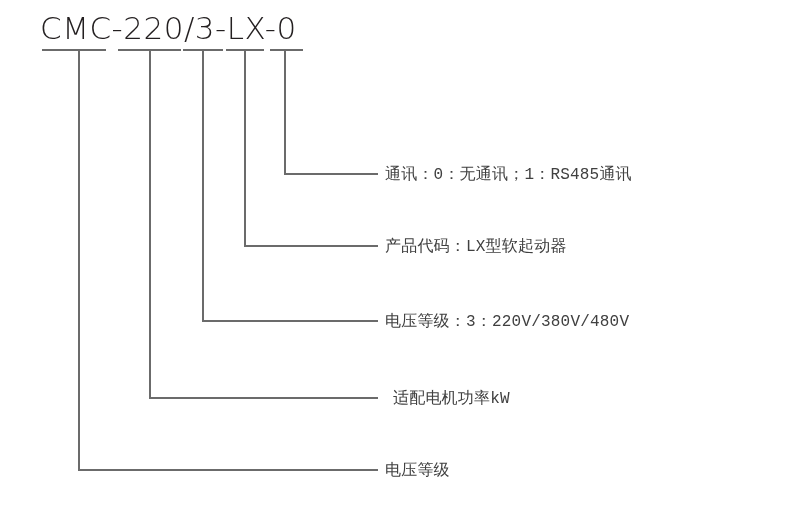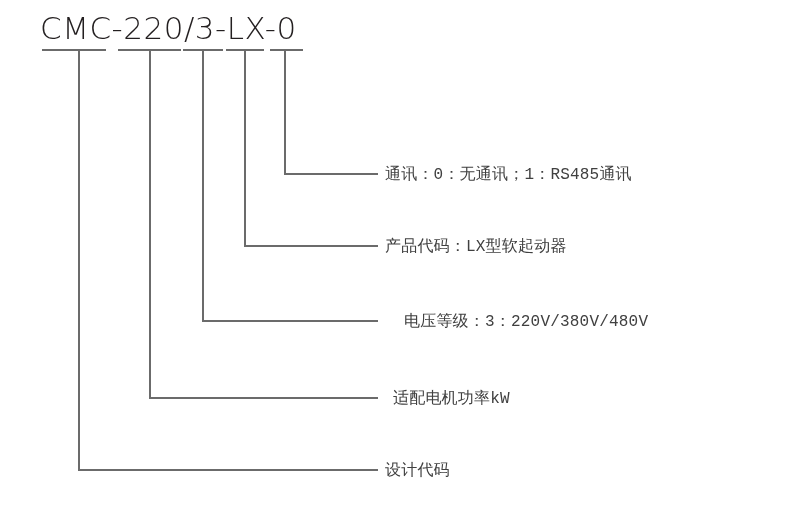--- a/index.html
+++ b/index.html
@@ -58,20 +58,20 @@
         <line x1="183" y1="50" x2="223" y2="50" stroke="#6b6b6b"></line>
         <path d="M 203 50 L 203 321 L 378 321" stroke="#6b6b6b"></path>
         <line x1="226" y1="50" x2="264" y2="50" stroke="#6b6b6b"></line>
         <path d="M 245 50 L 245 246 L 378 246" stroke="#6b6b6b"></path>
         <line x1="270" y1="50" x2="303" y2="50" stroke="#6b6b6b"></line>
         <path d="M 285 50 L 285 174 L 378 174" stroke="#6b6b6b"></path>
       </g>
   </svg>
 
   <div id="labels-layer">
-      <div class="leader-label" style="left: 385px; top: 460px;">设计代码</div>
+      <div class="leader-label" style="left: 385px; top: 460px;">电压等级</div>
       <div class="leader-label" style="left: 393px; top: 388px;">适配电机功率kW</div>
-      <div class="leader-label" style="left: 404px; top: 311px;">电压等级：3：220V/380V/480V</div>
+      <div class="leader-label" style="left: 385px; top: 311px;">电压等级：3：220V/380V/480V</div>
       <div class="leader-label" style="left: 385px; top: 236px;">产品代码：LX型软起动器</div>
       <div class="leader-label" style="left: 385px; top: 164px;">通讯：0：无通讯；1：RS485通讯</div>
     </div>
 
 </div>
 
 </body></html>

